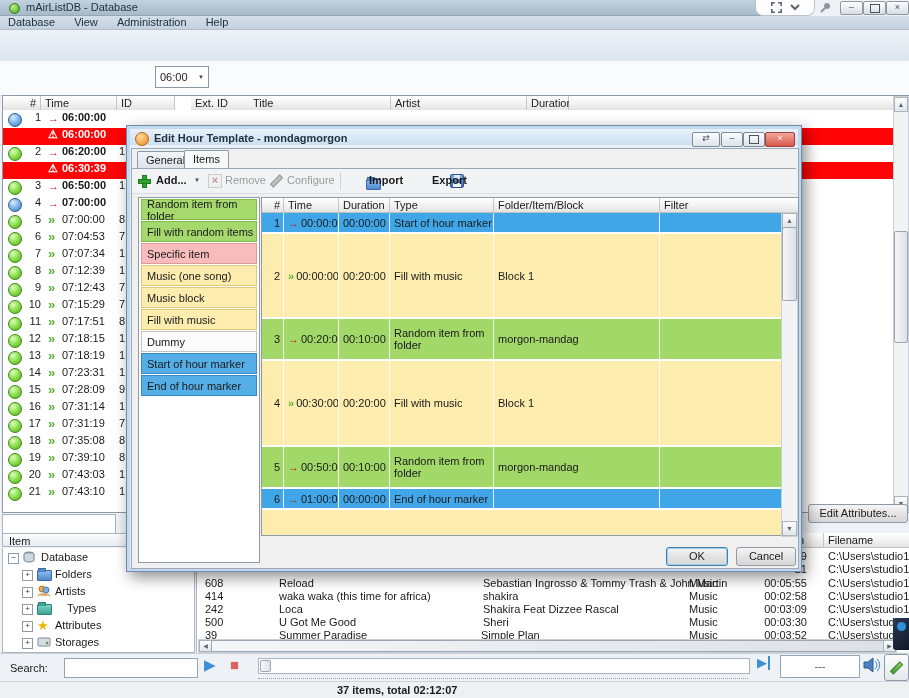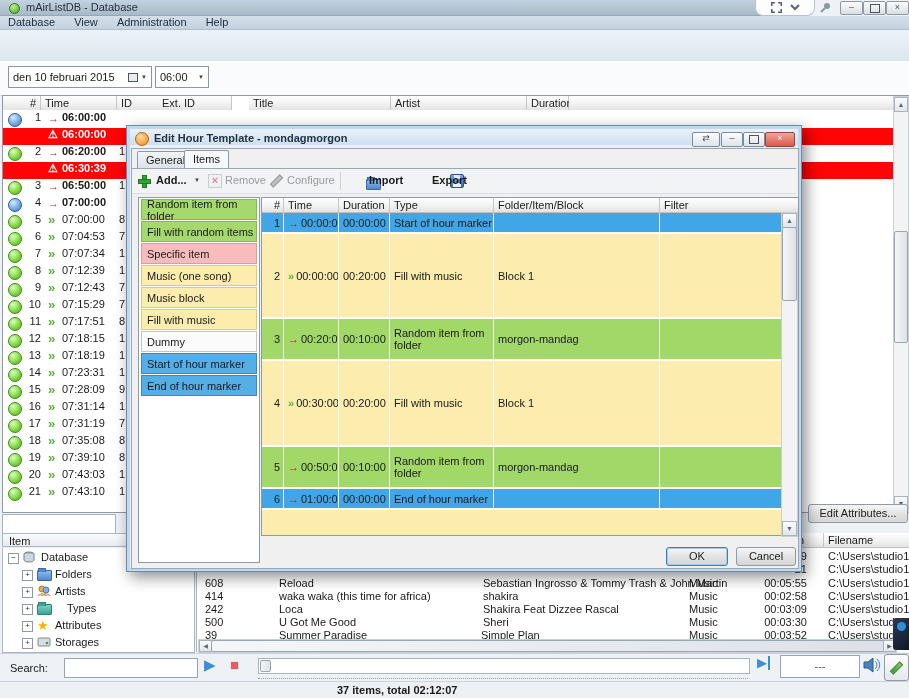--- a/index.html
+++ b/index.html
@@ -145,25 +145,20 @@
     <div class="z tab active" style="left:88px;width:64px">
       <svg width="20" height="18" viewBox="0 0 20 18">
         <rect x="1" y="2" width="10" height="9" fill="#c8c8d0" stroke="#707078" transform="rotate(-18 6 6)"></rect>
         <polygon points="7,7 11,7 17,2 17,16 11,11 7,11" fill="#3f8fd8" stroke="#2a6aa8"></polygon>
       </svg>
       <span>Playlist</span>
     </div>
   </div>
 
   <div class="z" id="toolbar">
-    <div class="z fieldbox" style="left:8px;top:5px;width:134px">
-      <span class="nw" style="flex:1">den 10  februari  2015</span>
-      <span class="mini-sq" style="background:#e8edf2"></span>
-      <span style="font-size:6px;color:#3c4650;margin-left:3px">▼</span>
-    </div>
     <div class="z fieldbox" style="left:155px;top:5px;width:44px">
       <span style="flex:1">06:00</span>
       <span style="font-size:6px;color:#3c4650">▼</span>
     </div>
 
     <div class="z tbtn" style="left:200px;width:56px">
       <div class="ico">
           <span class="chevL"></span>
         </div>
       <div class="lbl">Previous</div>
@@ -249,21 +244,21 @@
       <div class="lbl">Export</div>
     </div>
     <span class="z dd" style="left:730px">▼</span>
   </div>
 
   <div class="z" id="pl-border">
 
     <div class="z hcell" style="left:0;width:38px;text-align:right;padding-right:4px">#</div>
     <div class="z hcell" style="left:38px;width:76px">Time</div>
     <div class="z hcell" style="left:114px;width:58px">ID</div>
-    <div class="z hcell" style="left:155px;width:74px">Ext. ID</div>
+    <div class="z hcell" style="left:188px;width:74px">Ext. ID</div>
     <div class="z hcell" style="left:246px;width:142px">Title</div>
     <div class="z hcell" style="left:388px;width:136px">Artist</div>
     <div class="z hcell" style="left:524px;width:42px">Duration</div>
     <div class="z hcell" style="left:566px;width:324px;border-right:none"></div>
 
     <div class="z" style="left:0;top:15px;width:890px;height:399px;overflow:hidden">
       <div class="z pr" style="top:0">
           <span class="ball b"></span>
           <span class="rnum">1</span>
           <span class="ric fx">→</span>

